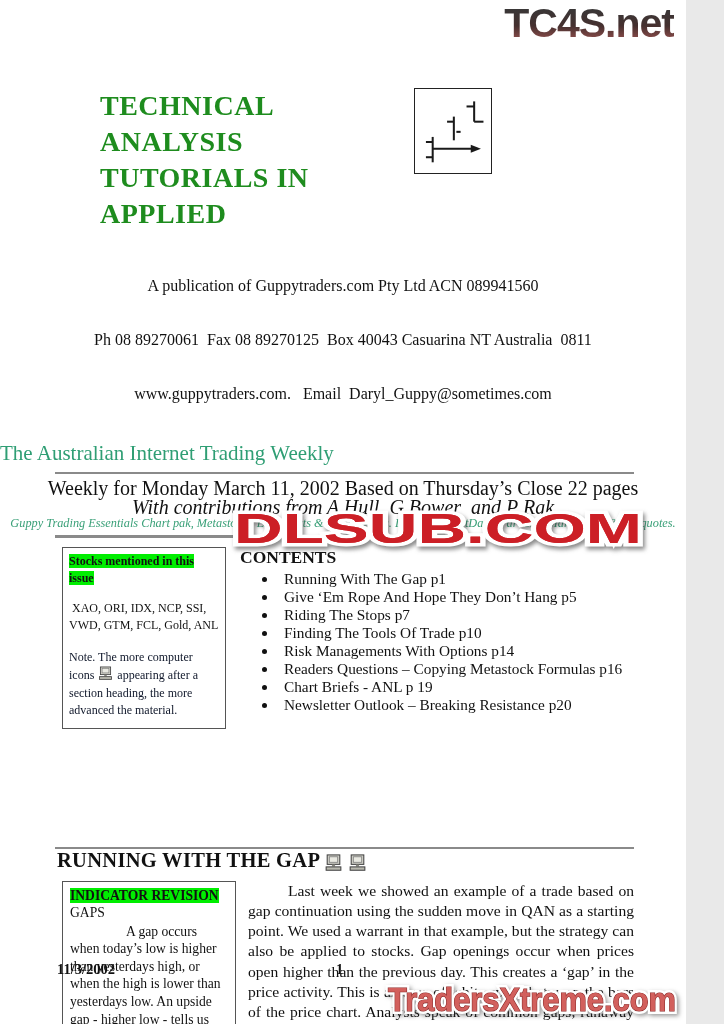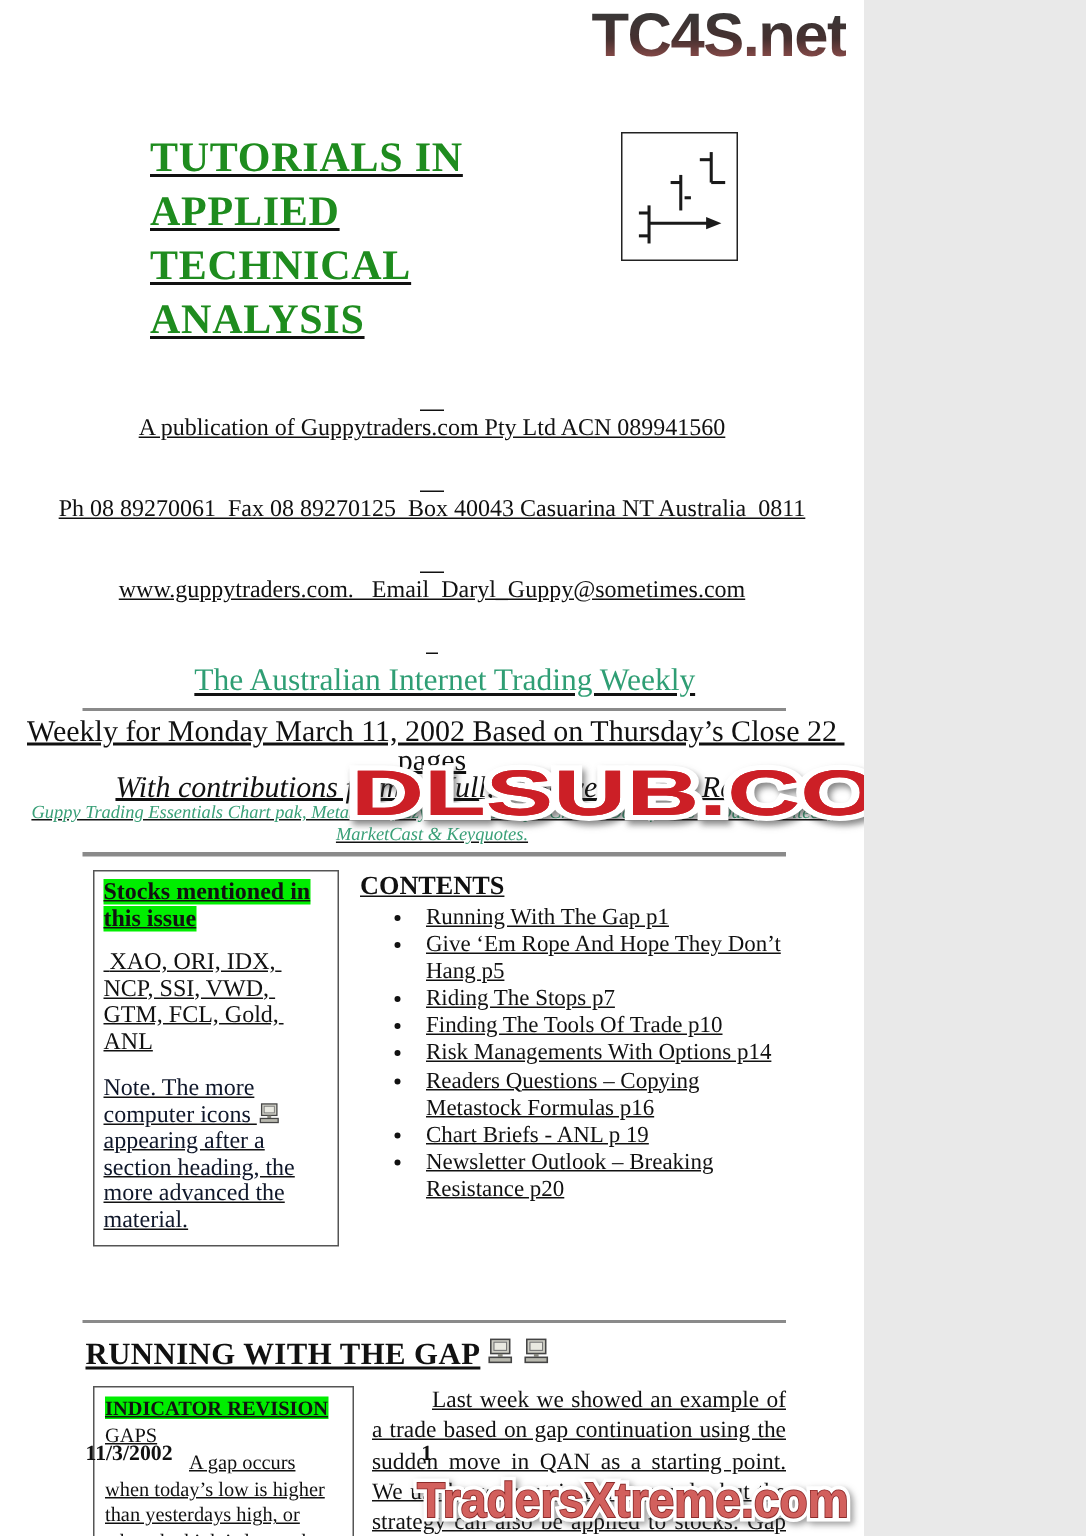--- a/index.html
+++ b/index.html
@@ -1,80 +1,80 @@
 <!DOCTYPE html>
 <html><head>
 <meta charset="utf-8">
 <style>
   html,body{margin:0;padding:0;overflow:hidden;background:#e9e9e9;}
   .page{
-    position:relative;width:576px;height:1024px;background:#ffffff;
-    font-family:"Liberation Serif",serif;color:#111;overflow:hidden;text-decoration:underline;
+    position:relative;width:686px;height:1024px;background:#ffffff;
+    font-family:"Liberation Serif",serif;color:#111;overflow:hidden;
   }
   
   .wm-tc4s{
     position:absolute;top:0px;right:12px;
     font-family:"Liberation Sans",sans-serif;font-weight:bold;font-size:41px;letter-spacing:-1px;
     background:linear-gradient(180deg,#383838 15%,#45302f 55%,#96504e 88%);
     -webkit-background-clip:text;background-clip:text;color:transparent;
     text-shadow:0 0 0 transparent;
   }
   .wm-dlsub{position:absolute;left:226px;top:503px;filter:drop-shadow(2px 3px 2px rgba(40,40,40,.55));text-align:right;}
   .wm-traders{position:absolute;right:4px;top:978px;filter:drop-shadow(2px 2px 2px rgba(60,60,60,.5));}
   svg text{font-family:"Liberation Sans",sans-serif;font-weight:bold;}
   
   .brand-row{display:flex;align-items:flex-start;margin:88px 0 0 100px;}
   .brand-title{width:312px;font-weight:bold;font-size:28px;line-height:36px;color:#1e8c1e;letter-spacing:.5px;}
   .logo-box{width:76px;height:84px;border:1.5px solid #222;margin-left:2px;background:#fff;display:flex;align-items:center;justify-content:center;}
   .pub-info{text-align:center;font-size:16px;line-height:18px;margin-top:9px;white-space:pre-wrap;}
-  .tagline{text-align:center;font-size:21px;line-height:24px;color:#2f9e74;margin-top:2px;padding-left:17px;}
+  .tagline{font-size:21px;line-height:24px;color:#2f9e74;margin-top:2px;}
   
   .rule{background:#8a8a8a;margin-left:55px;margin-right:52px;}
   .rule-1{height:2px;margin-top:7px;}
   .rule-2{height:3px;margin-top:4px;}
   .rule-3{height:2px;margin-top:0px;}
   
   .issue{text-align:center;margin-top:5px;}
   .issue-l1{font-size:20px;line-height:18.5px;white-space:pre-wrap;}
   .issue-l2{font-size:20px;line-height:18px;font-style:italic;white-space:pre-wrap;}
   .issue-l3{font-size:12.3px;line-height:15px;font-style:italic;color:#3aa078;}
   
   .contents-row{display:flex;margin:9px 52px 0 62px;height:214px;align-items:flex-start;}
   .side-box{border:1px solid #555;background:#fff;}
-  .stocks-box{width:150px;padding:5px 6px 8px 6px;font-size:16px;line-height:17.5px;}
+  .stocks-box{width:150px;padding:5px 6px 8px 6px;font-size:12px;line-height:17.5px;}
   .hl{background:#00ee00;font-weight:bold;}
   .stocks-list{margin-top:12px;white-space:pre-wrap;}
   .note{margin-top:14px;color:#0f172a;}
   .contents{margin-left:14px;flex:1;}
   .contents-heading{font-weight:bold;font-size:17.5px;line-height:20px;}
   .contents ul{margin:3px 0 0 0;padding-left:38px;}
   .contents li{font-size:15.3px;line-height:18.1px;padding-left:6px;}
   
-  .article-heading{margin:10px 0 0 57px;font-size:20.5px;font-weight:bold;letter-spacing:.3px;display:flex;align-items:flex-start;gap:3px;}
+  .article-heading{margin:0 0 0 57px;font-size:20.5px;font-weight:bold;letter-spacing:.3px;display:flex;align-items:flex-end;gap:3px;}
   .article-row{display:flex;margin:9px 52px 0 62px;align-items:flex-start;}
   .indicator-box{width:158px;min-height:340px;padding:5px 7px 8px 7px;font-size:13.6px;line-height:17.6px;}
   .ind-body{text-indent:56px;margin-top:1px;}
   .article{margin-left:12px;flex:1;text-align:justify;font-size:15.6px;line-height:20.3px;}
   .article p{margin:0;text-indent:40px;}
   
   .footer{position:absolute;left:57px;right:64px;top:961px;display:grid;grid-template-columns:1fr auto 1fr;font-weight:bold;font-size:14.5px;}
   .footer .pg{text-align:center;}
   .pc-icon{display:inline-block;vertical-align:-2px;line-height:0;}
 </style>
 </head>
 <body>
 
 <div class="page">
 
   <div class="wm-tc4s">TC4S.net</div>
 
   <div class="brand-row">
     <div class="brand-title">
+      <div>TECHNICAL ANALYSIS</div>
       <div>TUTORIALS IN APPLIED</div>
-      <div>TECHNICAL ANALYSIS</div>
     </div>
     <div class="logo-box">
       <svg width="66" height="74" viewBox="0 0 78 86" fill="none" stroke="#1a1a1a" stroke-width="2.4">
         <line x1="64" y1="8" x2="64" y2="32"></line>
         <line x1="55" y1="14" x2="64" y2="14"></line>
         <line x1="64" y1="32" x2="75" y2="32"></line>
         <line x1="40" y1="26" x2="40" y2="54"></line>
         <line x1="32" y1="32" x2="40" y2="32"></line>
         <line x1="43" y1="44" x2="52" y2="44" stroke-dasharray="5 4"></line>
         <line x1="15" y1="50" x2="15" y2="80"></line>

